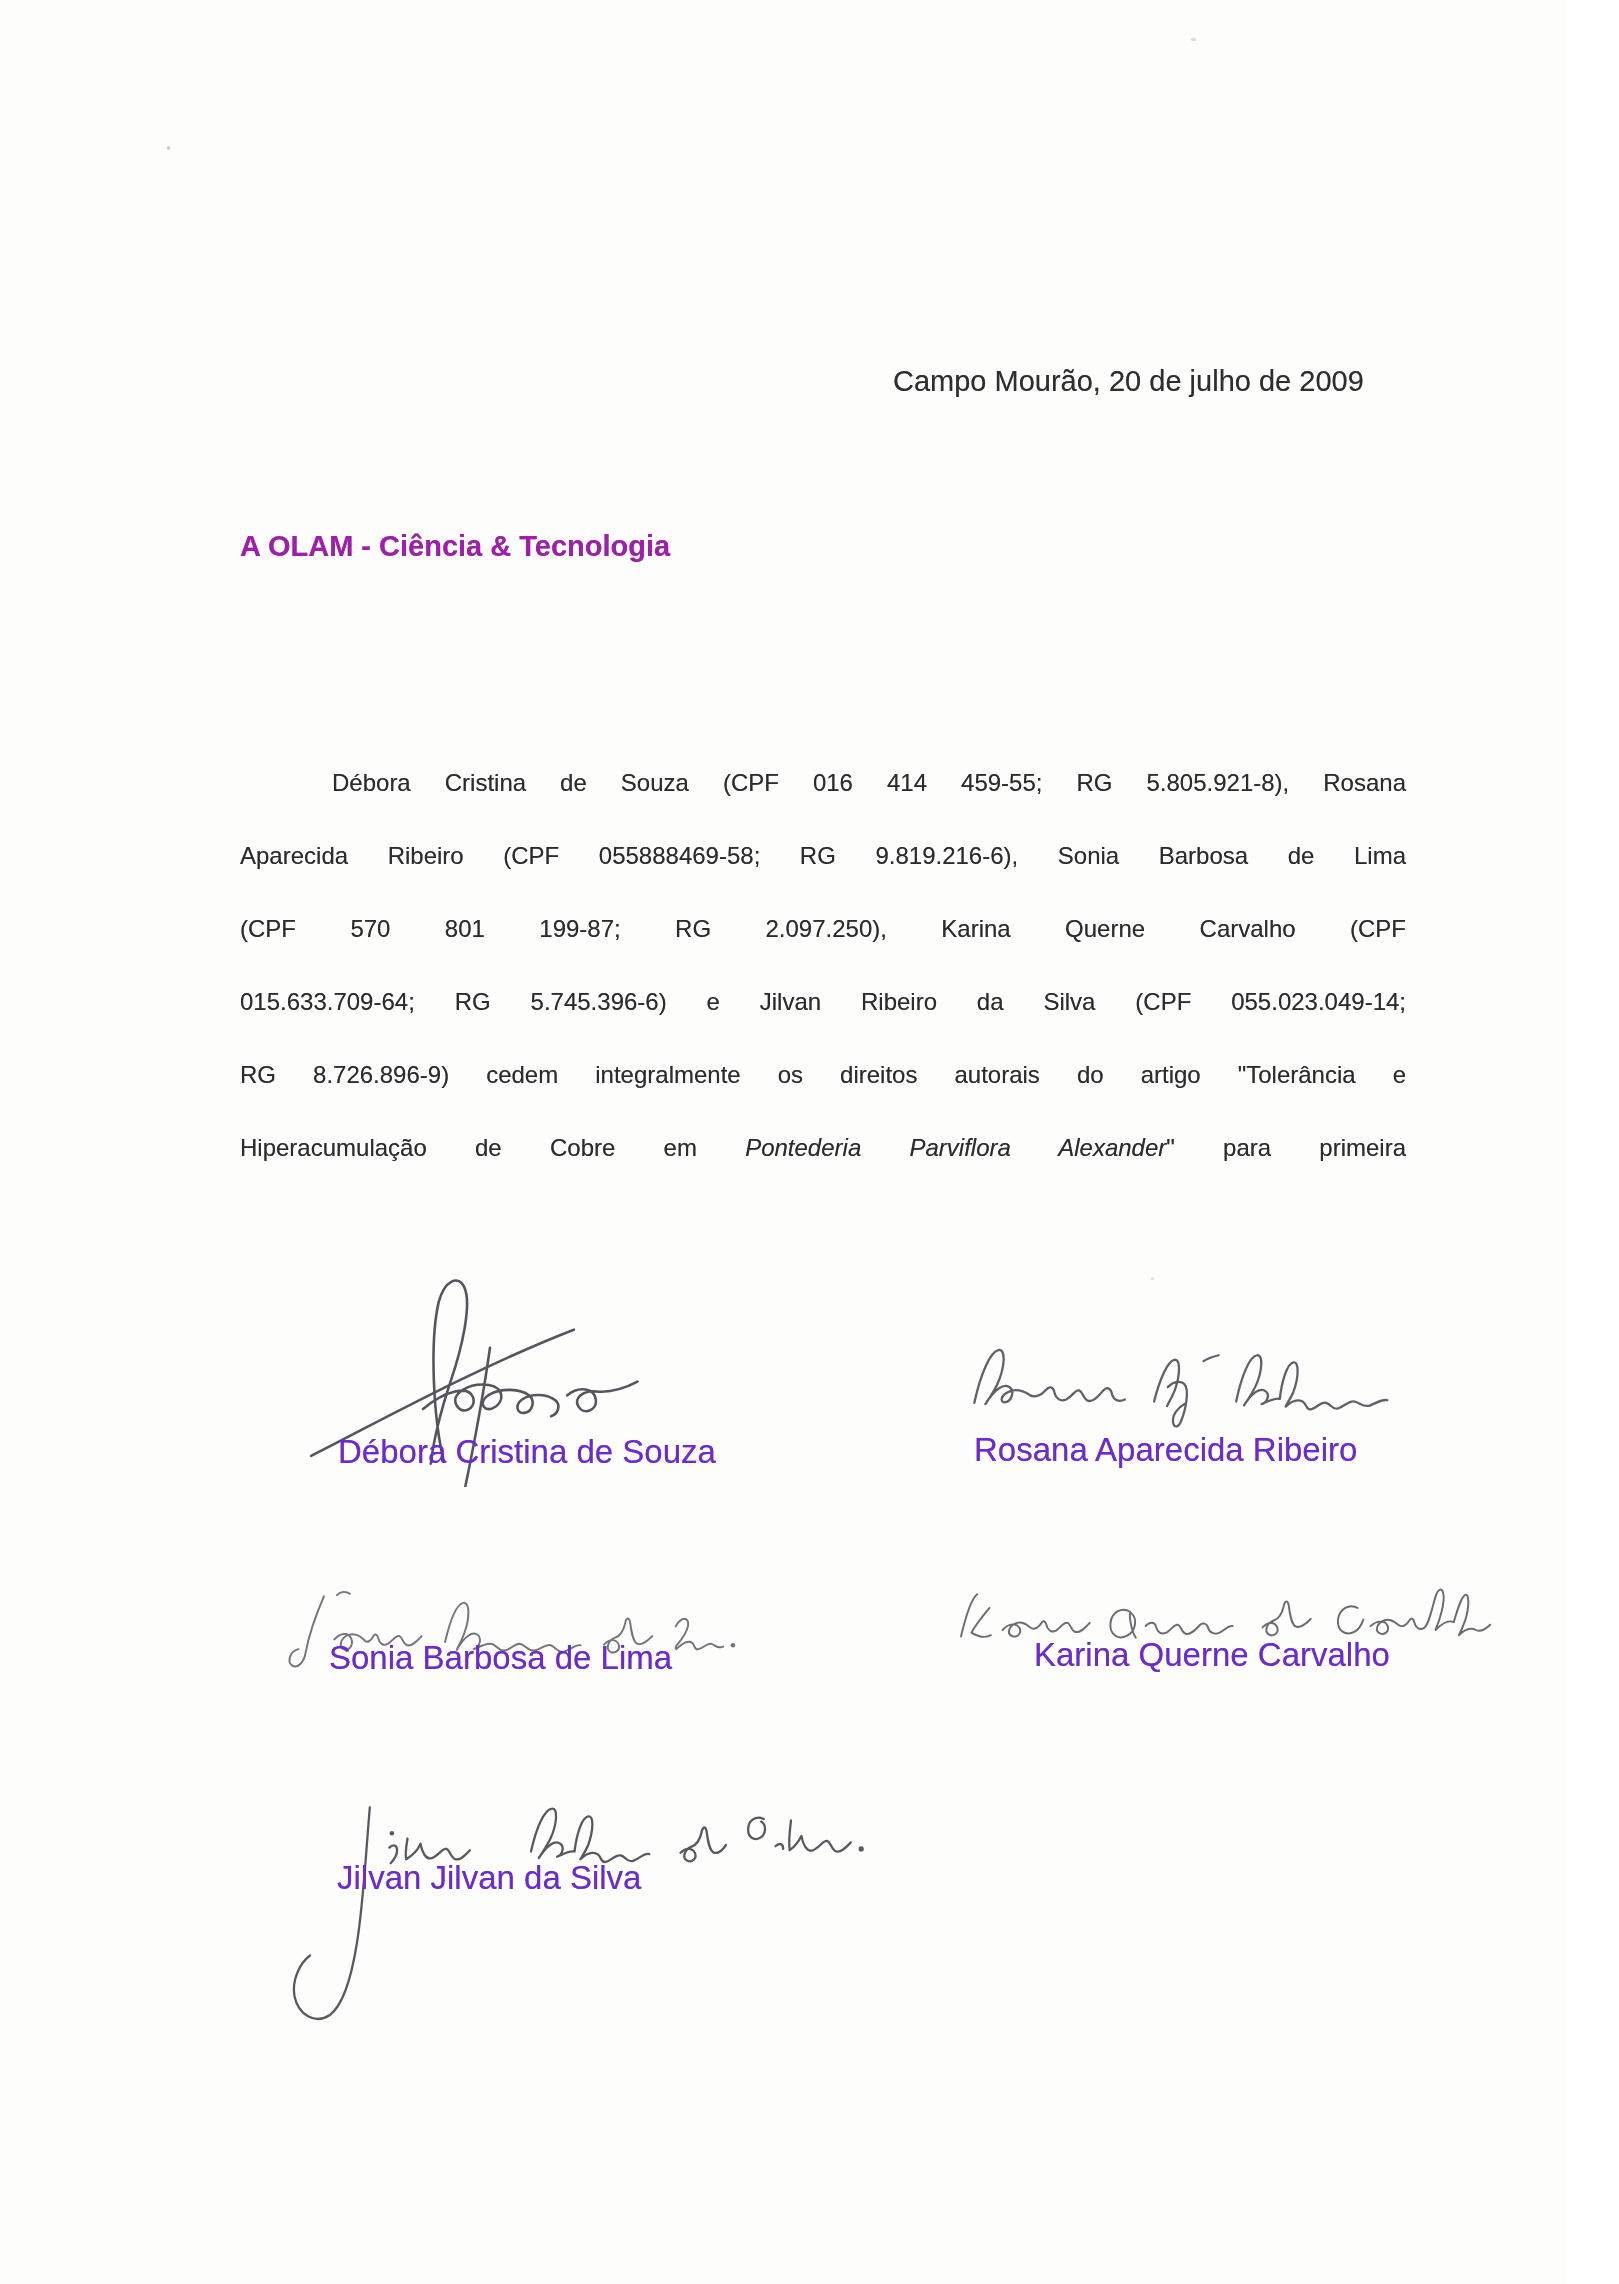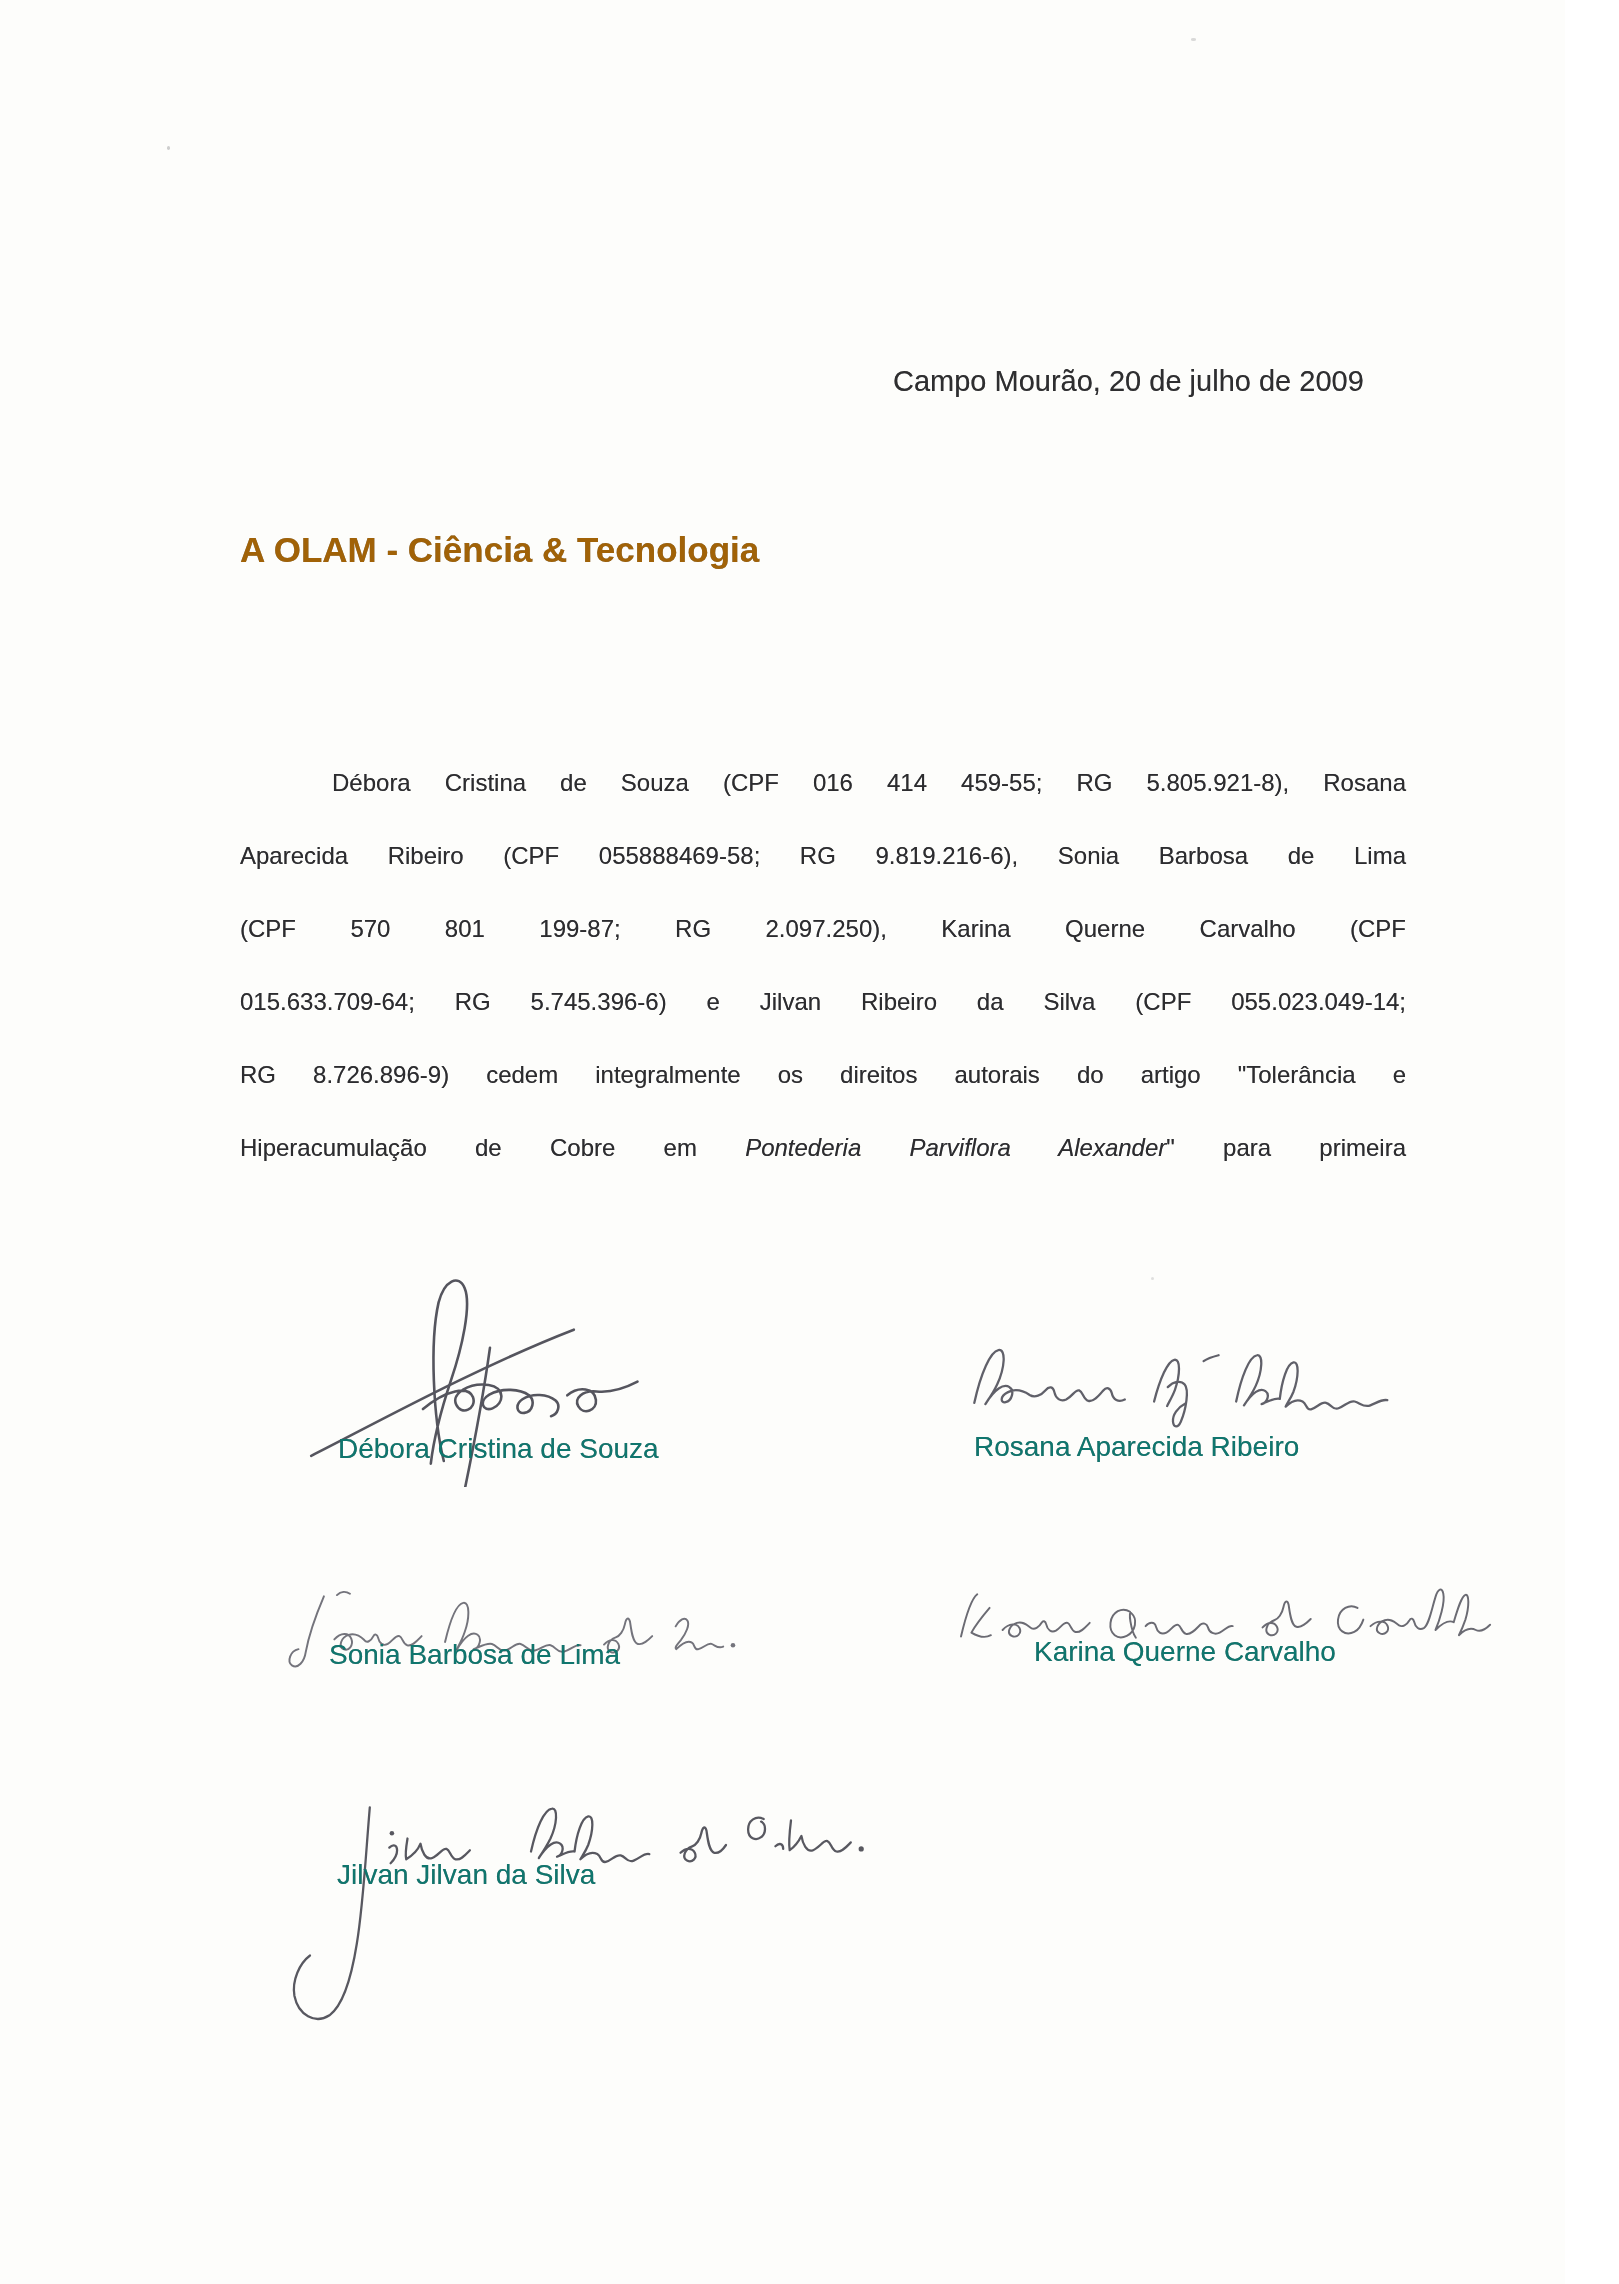--- a/index.html
+++ b/index.html
@@ -13,34 +13,34 @@
     font-family: "Liberation Sans", "DejaVu Sans", sans-serif;
     color: #2e2e30;
   }
   .txt { text-shadow: 0 0 0.5px rgba(45,45,48,.55); }
   .date-line {
     position: absolute; left: 893px; top: 365px;
     font-size: 29px; white-space: nowrap;
   }
   .recipient-line {
     position: absolute; left: 240px; top: 530px;
-    font-size: 35px; font-weight: bold; color: #a16207; white-space: nowrap;
+    font-size: 29px; font-weight: bold; color: #a21caf; white-space: nowrap;
   }
   .letter-body {
     position: absolute; left: 240px; top: 746px;
     width: 1166px; font-size: 24px; line-height: 73px; color: #2c2c2f;
   }
   .letter-body .line { text-align: justify; text-align-last: left; }
   .letter-body .line.just { text-align-last: justify; }
   .letter-body .line.indent { text-indent: 92px; }
   .letter-body .it { font-style: italic; }
   .sig-svg { position: absolute; }
   .sig-svg path { fill: none; stroke-linecap: round; stroke-linejoin: round; }
   .sig-name {
-    position: absolute; font-size: 28px; color: #0f766e; white-space: nowrap;
+    position: absolute; font-size: 33px; color: #6d28d9; white-space: nowrap;
     text-shadow: 0 0 0.5px rgba(45,45,48,.55);
   }
   .speck { position: absolute; border-radius: 50%; }
   .speck.s1 { left: 167px; top: 146px; width: 3.3px; height: 3.9px; background: #b9b9b9; opacity: .7; }
   .speck.s2 { left: 1191px; top: 38px;  width: 4.6px; height: 2.6px; background: #c2c2c2; opacity: .6; }
   .speck.s3 { left: 1151px; top: 1277px; width: 3.3px; height: 3.3px; background: #cccccc; opacity: .6; }
 </style>
 </head>
 <body>
 

